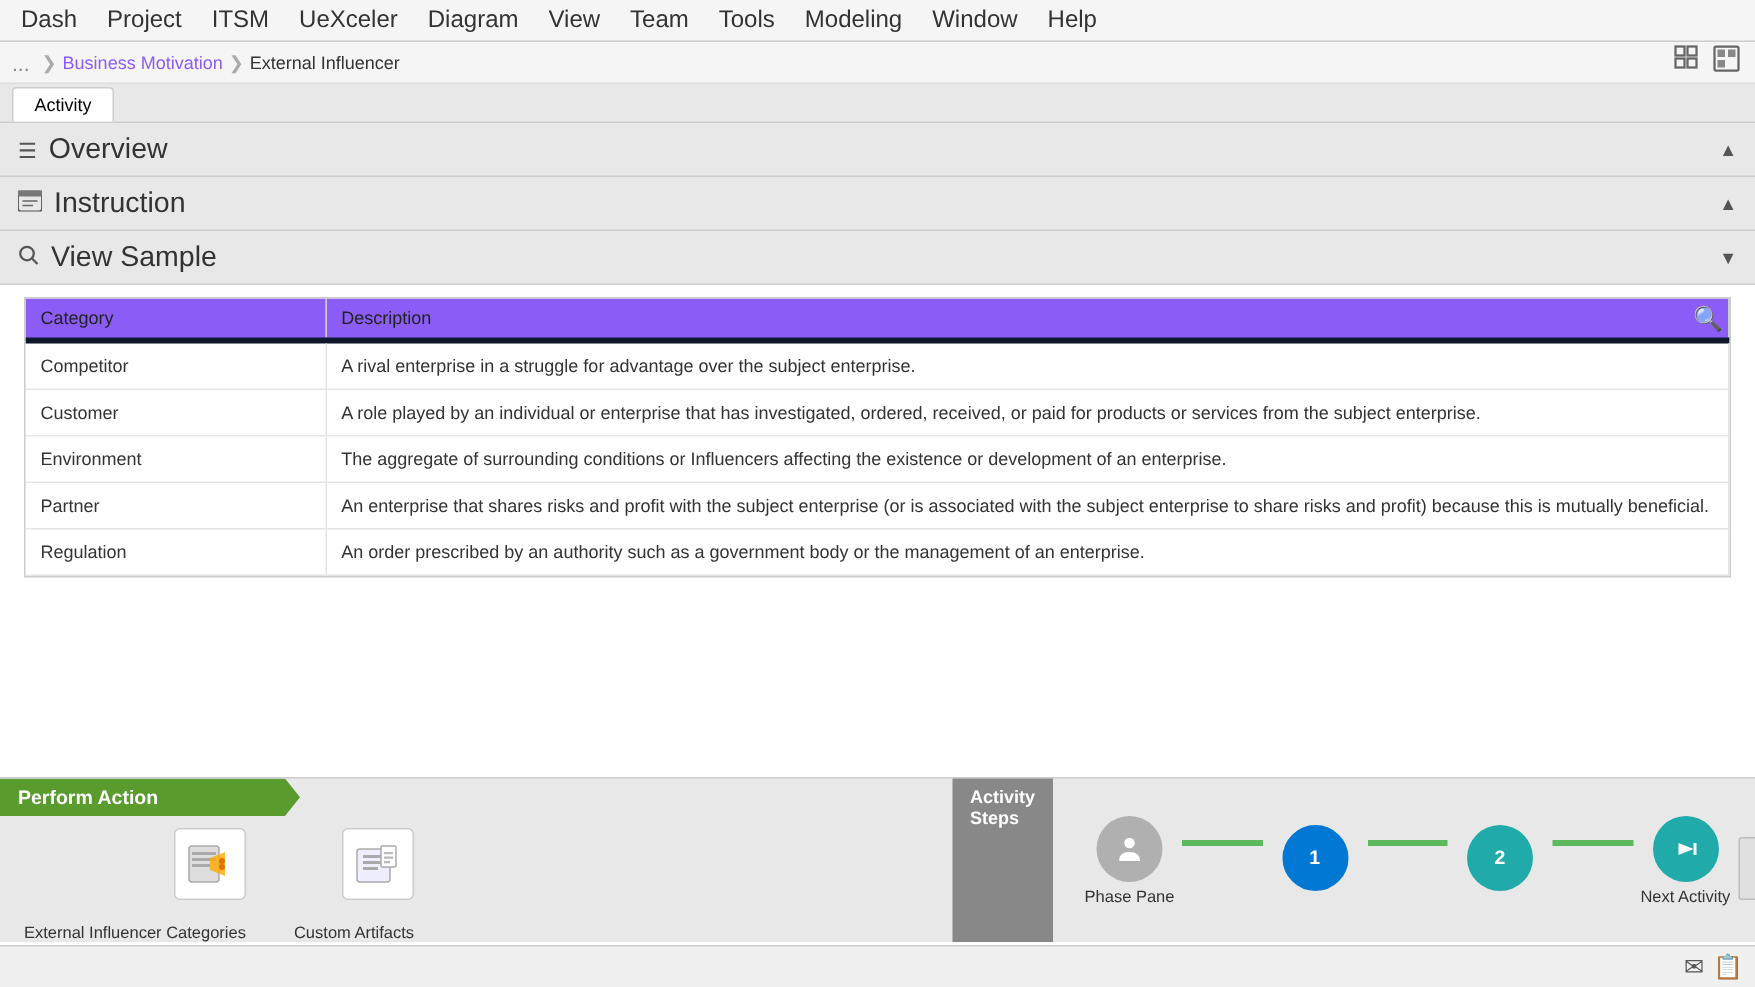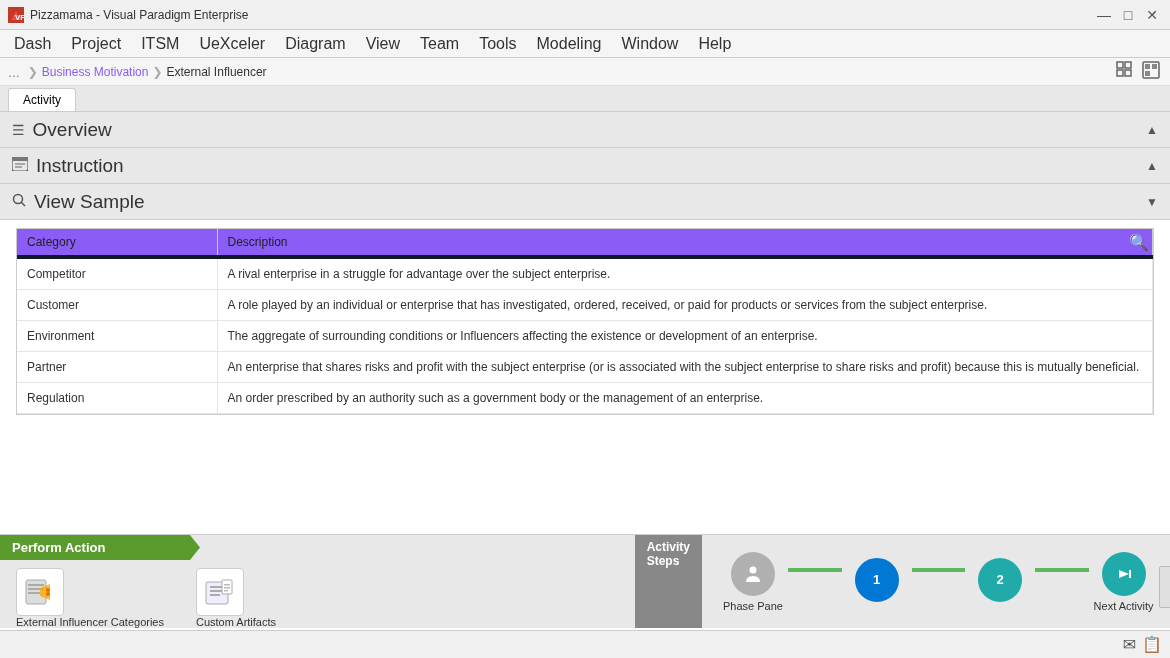--- a/index.html
+++ b/index.html
@@ -169,21 +169,21 @@
       font-size: 16px;
       color: #555;
       cursor: pointer;
     }
 
     
     .bottom-area {
       position: absolute;
       bottom: 30px;
       left: 0; right: 0;
-      height: 94px;
+      height: 110px;
       background: #e8e8e8;
       display: flex;
       border-top: 1px solid #ccc;
     }
 
     .perform-action-panel {
       flex: 1;
       padding: 0;
       position: relative;
     }
@@ -198,23 +198,23 @@
       min-width: 200px;
     }
     .action-icons {
       display: flex;
       padding: 8px 16px;
       gap: 32px;
     }
     .action-item {
       display: flex;
       flex-direction: column;
-      align-items: flex-start;
-      cursor: pointer;
-      gap: 0;
+      align-items: flex-end;
+      cursor: pointer;
+      gap: 16px;
     }
     .action-item-icon {
       width: 48px; height: 48px;
       background: #fff;
       border: 1px solid #ccc;
       display: flex; align-items: center; justify-content: center;
       font-size: 22px;
       border-radius: 4px;
     }
     .action-item-label {
@@ -319,35 +319,20 @@
       flex: 1;
       overflow-y: auto;
       background: #fff;
     }
   </style>
 </head>
 <body>
 
 <div class="app-container">
 
-  <div class="title-bar">
-    <div class="title-bar-icon">
-      <svg width="16" height="16" viewBox="0 0 16 16">
-        <polygon points="8,1 15,14 1,14" fill="#c0392b"></polygon>
-        <polygon points="8,4 13,13 3,13" fill="#e74c3c"></polygon>
-        <text x="7" y="13" font-size="8" fill="white" font-weight="bold">VP</text>
-      </svg>
-    </div>
-    <span class="title-bar-text">Pizzamama - Visual Paradigm Enterprise</span>
-    <div class="title-bar-controls">
-      <button class="title-bar-btn">—</button>
-      <button class="title-bar-btn">□</button>
-      <button class="title-bar-btn close">✕</button>
-    </div>
-  </div>
 
   <div class="menu-bar">
     <div class="menu-item">Dash</div>
     <div class="menu-item">Project</div>
     <div class="menu-item">ITSM</div>
     <div class="menu-item">UeXceler</div>
     <div class="menu-item">Diagram</div>
     <div class="menu-item">View</div>
     <div class="menu-item">Team</div>
     <div class="menu-item">Tools</div>

